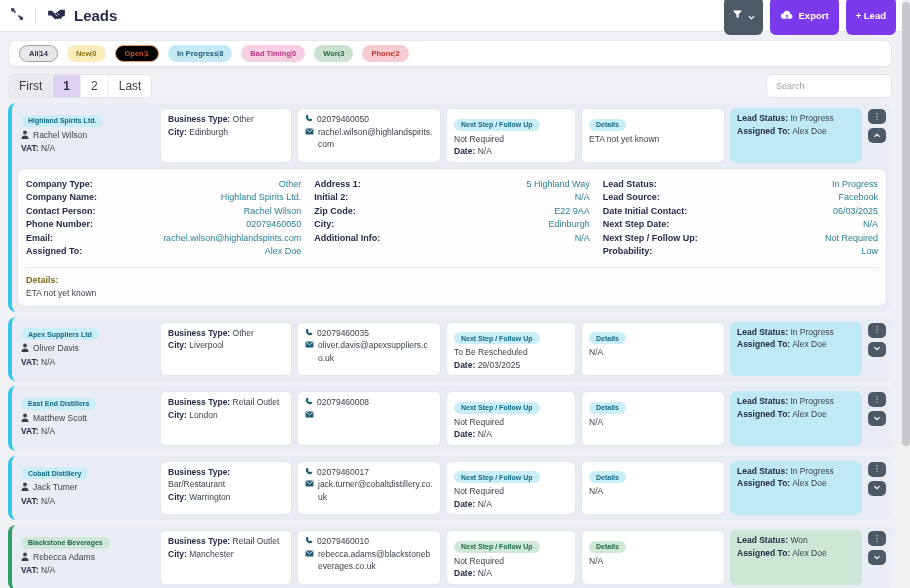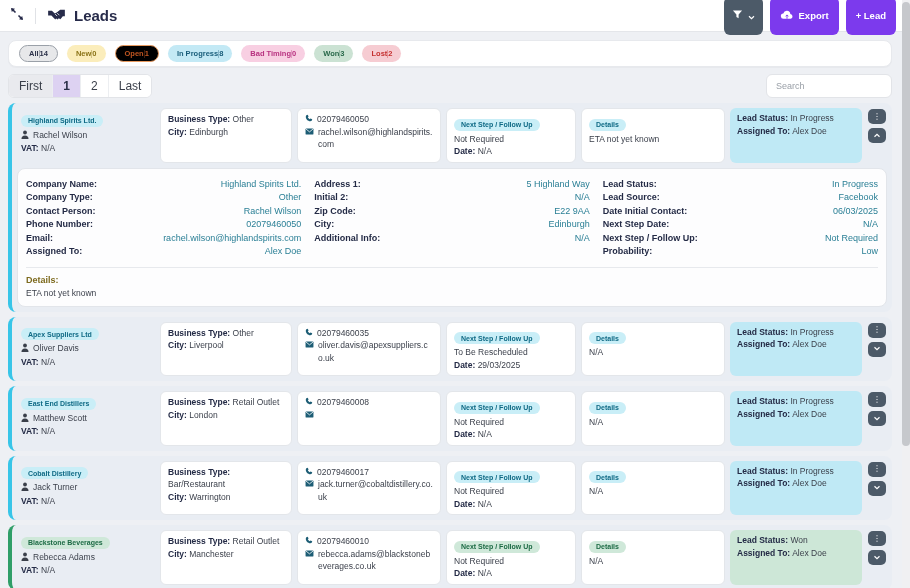--- a/index.html
+++ b/index.html
@@ -153,21 +153,21 @@
         <span>Bad Timing</span>
         <span class="pill-div"></span>
         <span>0</span>
       </button>
     <button class="pill pill-won">
         <span>Won</span>
         <span class="pill-div"></span>
         <span>3</span>
       </button>
     <button class="pill pill-lost">
-        <span>Lost</span>
+        <span>Phone</span>
         <span class="pill-div"></span>
         <span>2</span>
       </button>
   </div>
 
   <div class="toolbar-row">
     <div class="pager">
       <button class="pg-first">First</button>
       <button class="pg-current">1</button>
       <button>2</button>
@@ -230,26 +230,26 @@
                 <path d="M1 4.5l3-3 3 3" stroke="#fff" stroke-width="1.4" fill="none"></path>
               </svg></span>
           </button>
       </div>
     </div>
 
     <div class="detail-panel">
       <div class="detail-grid">
         <div class="dg">
           <div class="dr">
+              <span class="k">Company Type:</span>
+              <span class="v">Other</span>
+            </div>
+          <div class="dr">
               <span class="k">Company Name:</span>
               <span class="v">Highland Spirits Ltd.</span>
-            </div>
-          <div class="dr">
-              <span class="k">Company Type:</span>
-              <span class="v">Other</span>
             </div>
           <div class="dr">
               <span class="k">Contact Person:</span>
               <span class="v">Rachel Wilson</span>
             </div>
           <div class="dr">
               <span class="k">Phone Number:</span>
               <span class="v">02079460050</span>
             </div>
           <div class="dr">

